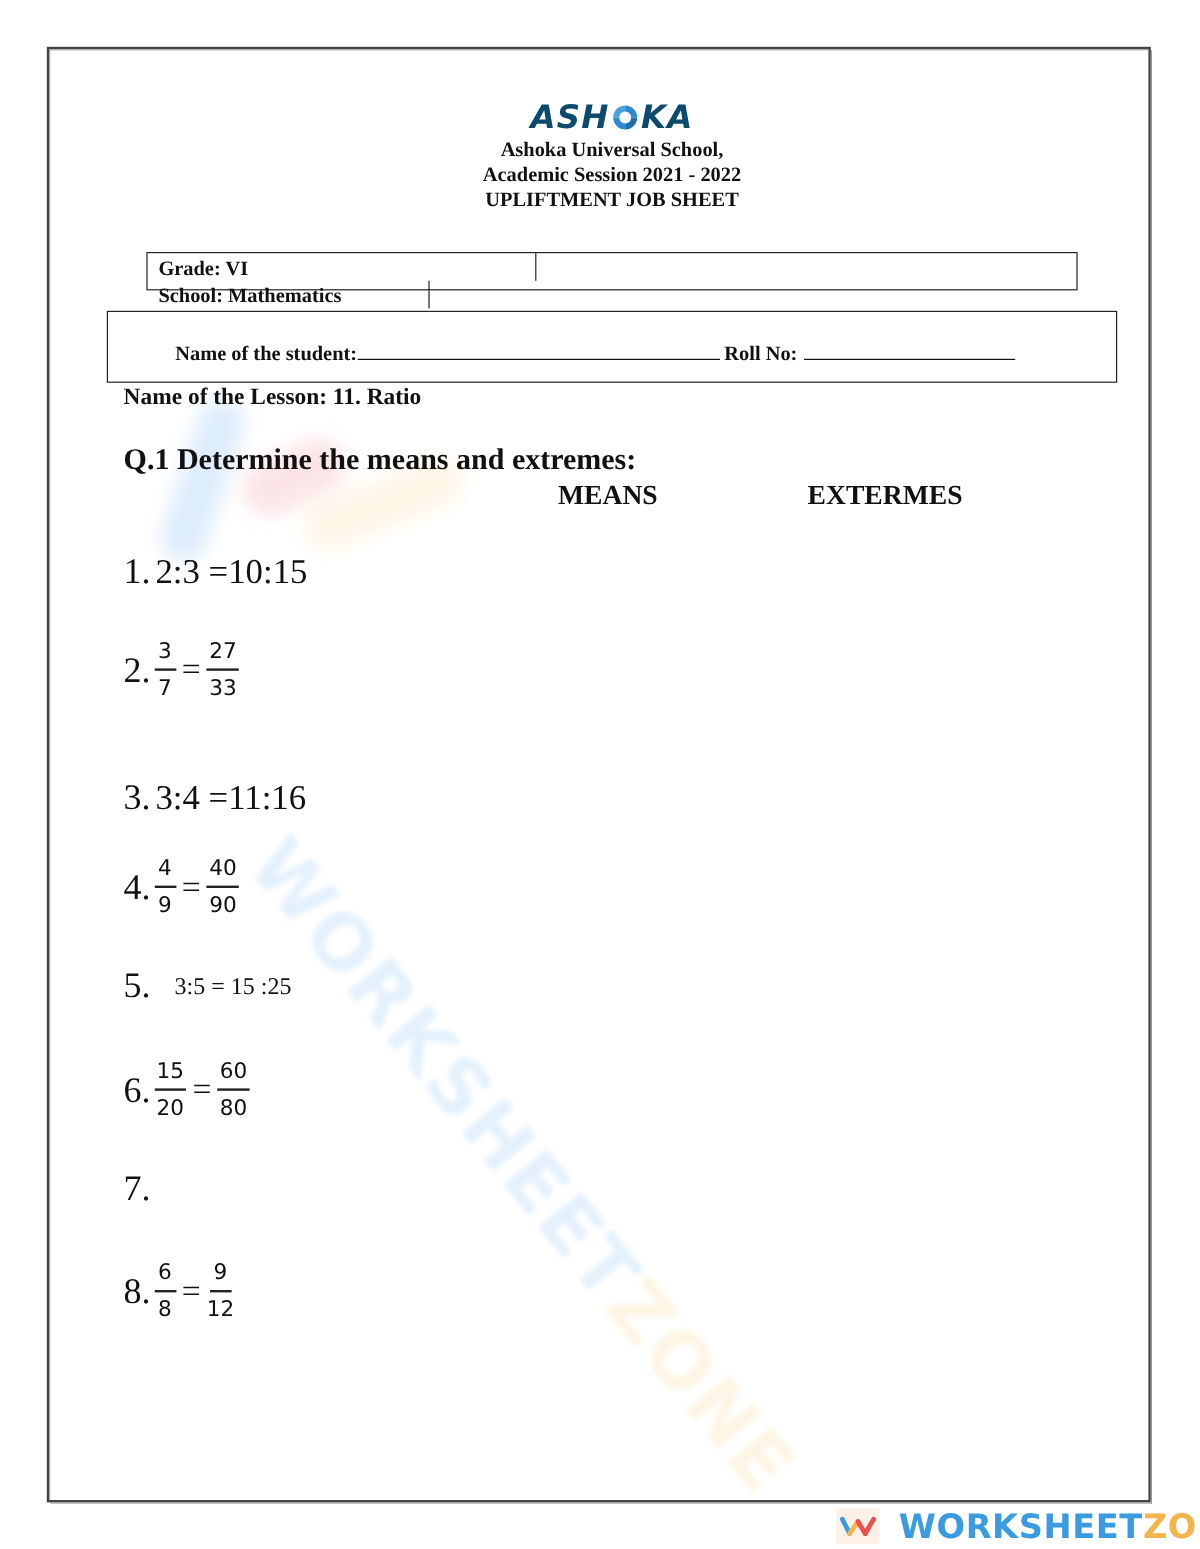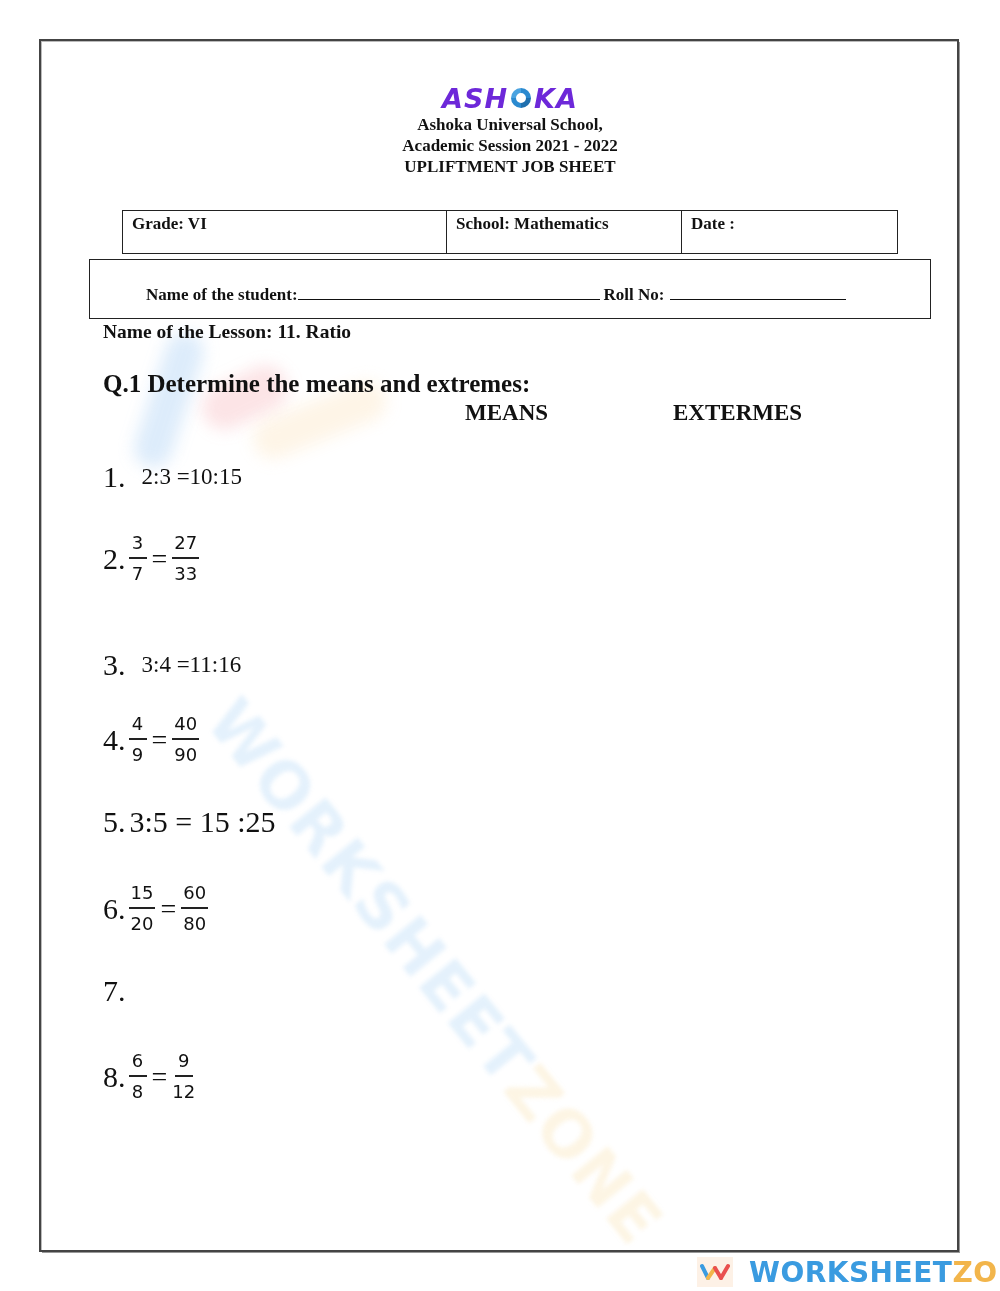--- a/index.html
+++ b/index.html
@@ -27,29 +27,29 @@
     .wm-swoosh { position: absolute; filter: blur(8px); border-radius: 30px; }
     .sw1 { left: 150px; top: 330px; width: 38px; height: 140px; background: rgba(100,170,235,0.22); transform: rotate(18deg); }
     .sw2 { left: 200px; top: 375px; width: 90px; height: 45px; background: rgba(240,120,130,0.20); transform: rotate(-25deg); }
     .sw3 { left: 250px; top: 400px; width: 140px; height: 40px; background: rgba(248,200,120,0.18); transform: rotate(-22deg); }
 
     
     .header { position: absolute; left: 0; top: 82px; width: 1020px; text-align: center; }
     .logo { display: inline-flex; align-items: center; height: 32px; }
     .logo-text {
       font-family: "DejaVu Sans", sans-serif; font-weight: bold; font-size: 27px;
-      color: #6d28d9; letter-spacing: 1px; font-style: italic;
+      color: #0c4a6e; letter-spacing: 1px; font-style: italic;
     }
     .logo-o { display: inline-block; width: 24px; height: 24px; margin: 0 1px; vertical-align: middle; }
     .header-line { font-weight: bold; font-size: 17px; line-height: 21px; color: #111; }
 
     
     .info-table {
-      position: absolute; left: 122px; top: 210px; width: 776px; height: 44px;
-      border: 1px solid #222; display: flex;
+      position: absolute; left: 122px; top: 210px; width: 776px; height: 32px;
+      border: 1px solid #222; display: flex; flex-direction: column;
     }
     .info-cell { font-weight: bold; font-size: 17px; padding: 3px 0 0 9px; }
     .info-cell.c1 { width: 324px; border-right: 1px solid #222; }
     .info-cell.c2 { width: 235px; border-right: 1px solid #222; }
     .info-cell.c3 { flex: 1; }
 
     
     .student-box {
       position: absolute; left: 89px; top: 259px; width: 842px; height: 60px;
       border: 1px solid #222;
@@ -67,22 +67,22 @@
 
     .question { position: absolute; left: 75px; top: 370px; font-weight: bold; font-size: 25px; margin-left: 28px; }
     .col-head { position: absolute; top: 400px; font-weight: bold; font-size: 23px; }
     .col-head.means { left: 465px; }
     .col-head.extremes { left: 673px; }
 
     
     .problem { position: absolute; left: 103px; display: flex; align-items: center; }
     .pnum { font-size: 30px; font-family: "Liberation Serif", serif; }
     .ratio-text { font-family: "Liberation Serif", serif; }
-    .ratio-small { font-size: 23px; margin-left: 16px; text-align: right; }
-    .ratio-big { font-size: 30px; margin-left: 4px; }
+    .ratio-small { font-size: 29px; margin-left: 4px; text-align: right; }
+    .ratio-big { font-size: 20px; margin-left: 20px; }
     .frac { display: inline-flex; flex-direction: column; align-items: center; margin: 0 3px;
       font-family: "DejaVu Sans", sans-serif; font-size: 18px; line-height: 22px; }
     .frac .num { padding: 0 2px 3px 2px; border-bottom: 2px solid #222; min-width: 18px; text-align: center; }
     .frac .den { padding-top: 4px; min-width: 18px; text-align: center; }
     .eq { font-size: 28px; font-family: "Liberation Serif", serif; margin: 0 2px; }
 
     
     .brand { position: absolute; left: 697px; top: 1256px; display: flex; align-items: center; height: 32px; }
     .brand-logo { width: 36px; height: 30px; background: #fdf1e6; display: flex; align-items: center; justify-content: center; }
     .brand-text { font-family: "DejaVu Sans", sans-serif; font-weight: bold; font-size: 28px; margin-left: 16px; letter-spacing: 0.5px; }
@@ -113,21 +113,20 @@
     <span class="logo-text">KA</span>
   </div>
   <div class="header-line">Ashoka Universal School,</div>
   <div class="header-line">Academic Session 2021 - 2022</div>
   <div class="header-line">UPLIFTMENT JOB SHEET</div>
 </div>
 
 <div class="info-table">
   <div class="info-cell c1">Grade: VI</div>
   <div class="info-cell c2">School: Mathematics</div>
-  <div class="info-cell c3">Date :</div>
 </div>
 
 <div class="student-box">
   <div class="student-row">
     <span>Name of the student:</span>
     <span class="blank name"></span>
     <span class="roll-label">Roll No:</span>
     <span class="blank roll"></span>
   </div>
 </div>

